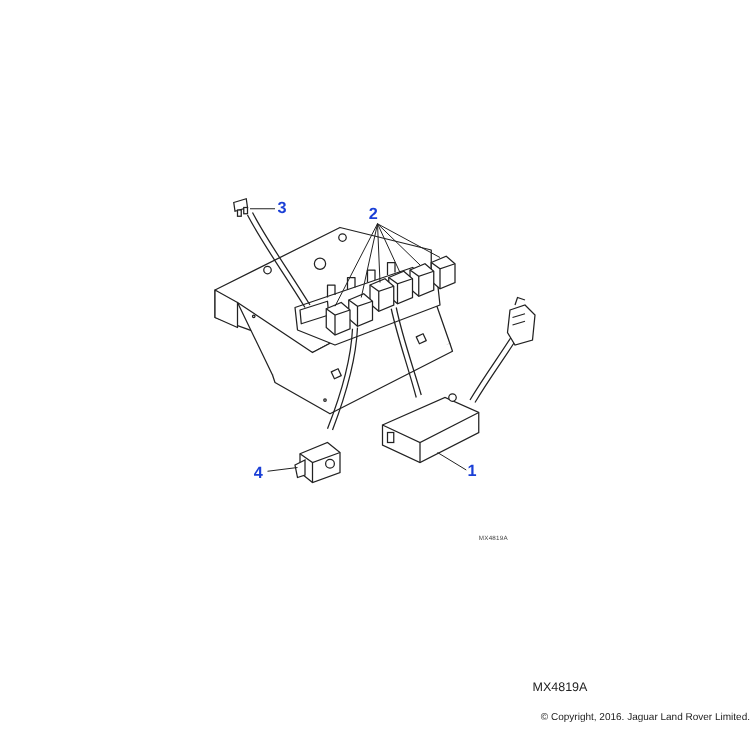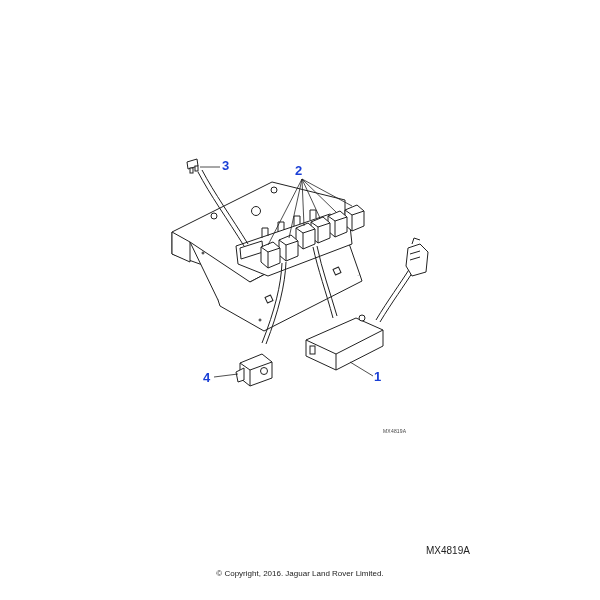--- a/index.html
+++ b/index.html
@@ -1,21 +1,21 @@
 <!DOCTYPE html>
 <html><head>
   <meta charset="utf-8">
   <style>
     html, body { margin: 0; padding: 0; background: #ffffff; }
     body { width: 600px; height: 600px; position: relative; overflow: hidden; font-family: "Liberation Sans", sans-serif; }
     #diagram { position: absolute; left: 0; top: 0; width: 600px; height: 600px; }
     .callout { position: absolute; font-family: "Liberation Sans", sans-serif; font-weight: bold; font-size: 13px; color: #1a3fd6; line-height: 1; }
     .small-ref { position: absolute; left: 383px; top: 428px; font-size: 5px; color: #444; letter-spacing: 0.2px; }
     .ref { position: absolute; left: 426px; top: 545px; font-size: 10px; color: #222; }
-    .copyright { position: absolute; left: 0; width: 600px; top: 569px; text-align: center; font-size: 8px; color: #222; }
+    .copyright { position: absolute; left: 0; width: 600px; top: 569px; text-align: right; font-size: 8px; color: #222; }
   </style>
 </head>
 <body>
 
 <svg id="diagram" viewBox="0 0 600 600" xmlns="http://www.w3.org/2000/svg">
   <g fill="#ffffff" stroke="#222" stroke-width="1" stroke-linejoin="round">
 
     <path d="M172,232 L272,182 L345,200 L345,232 L250,282 L172,254 Z"></path>
     <path d="M172,232 L172,254 L190,262 L190,242 Z"></path>
 

